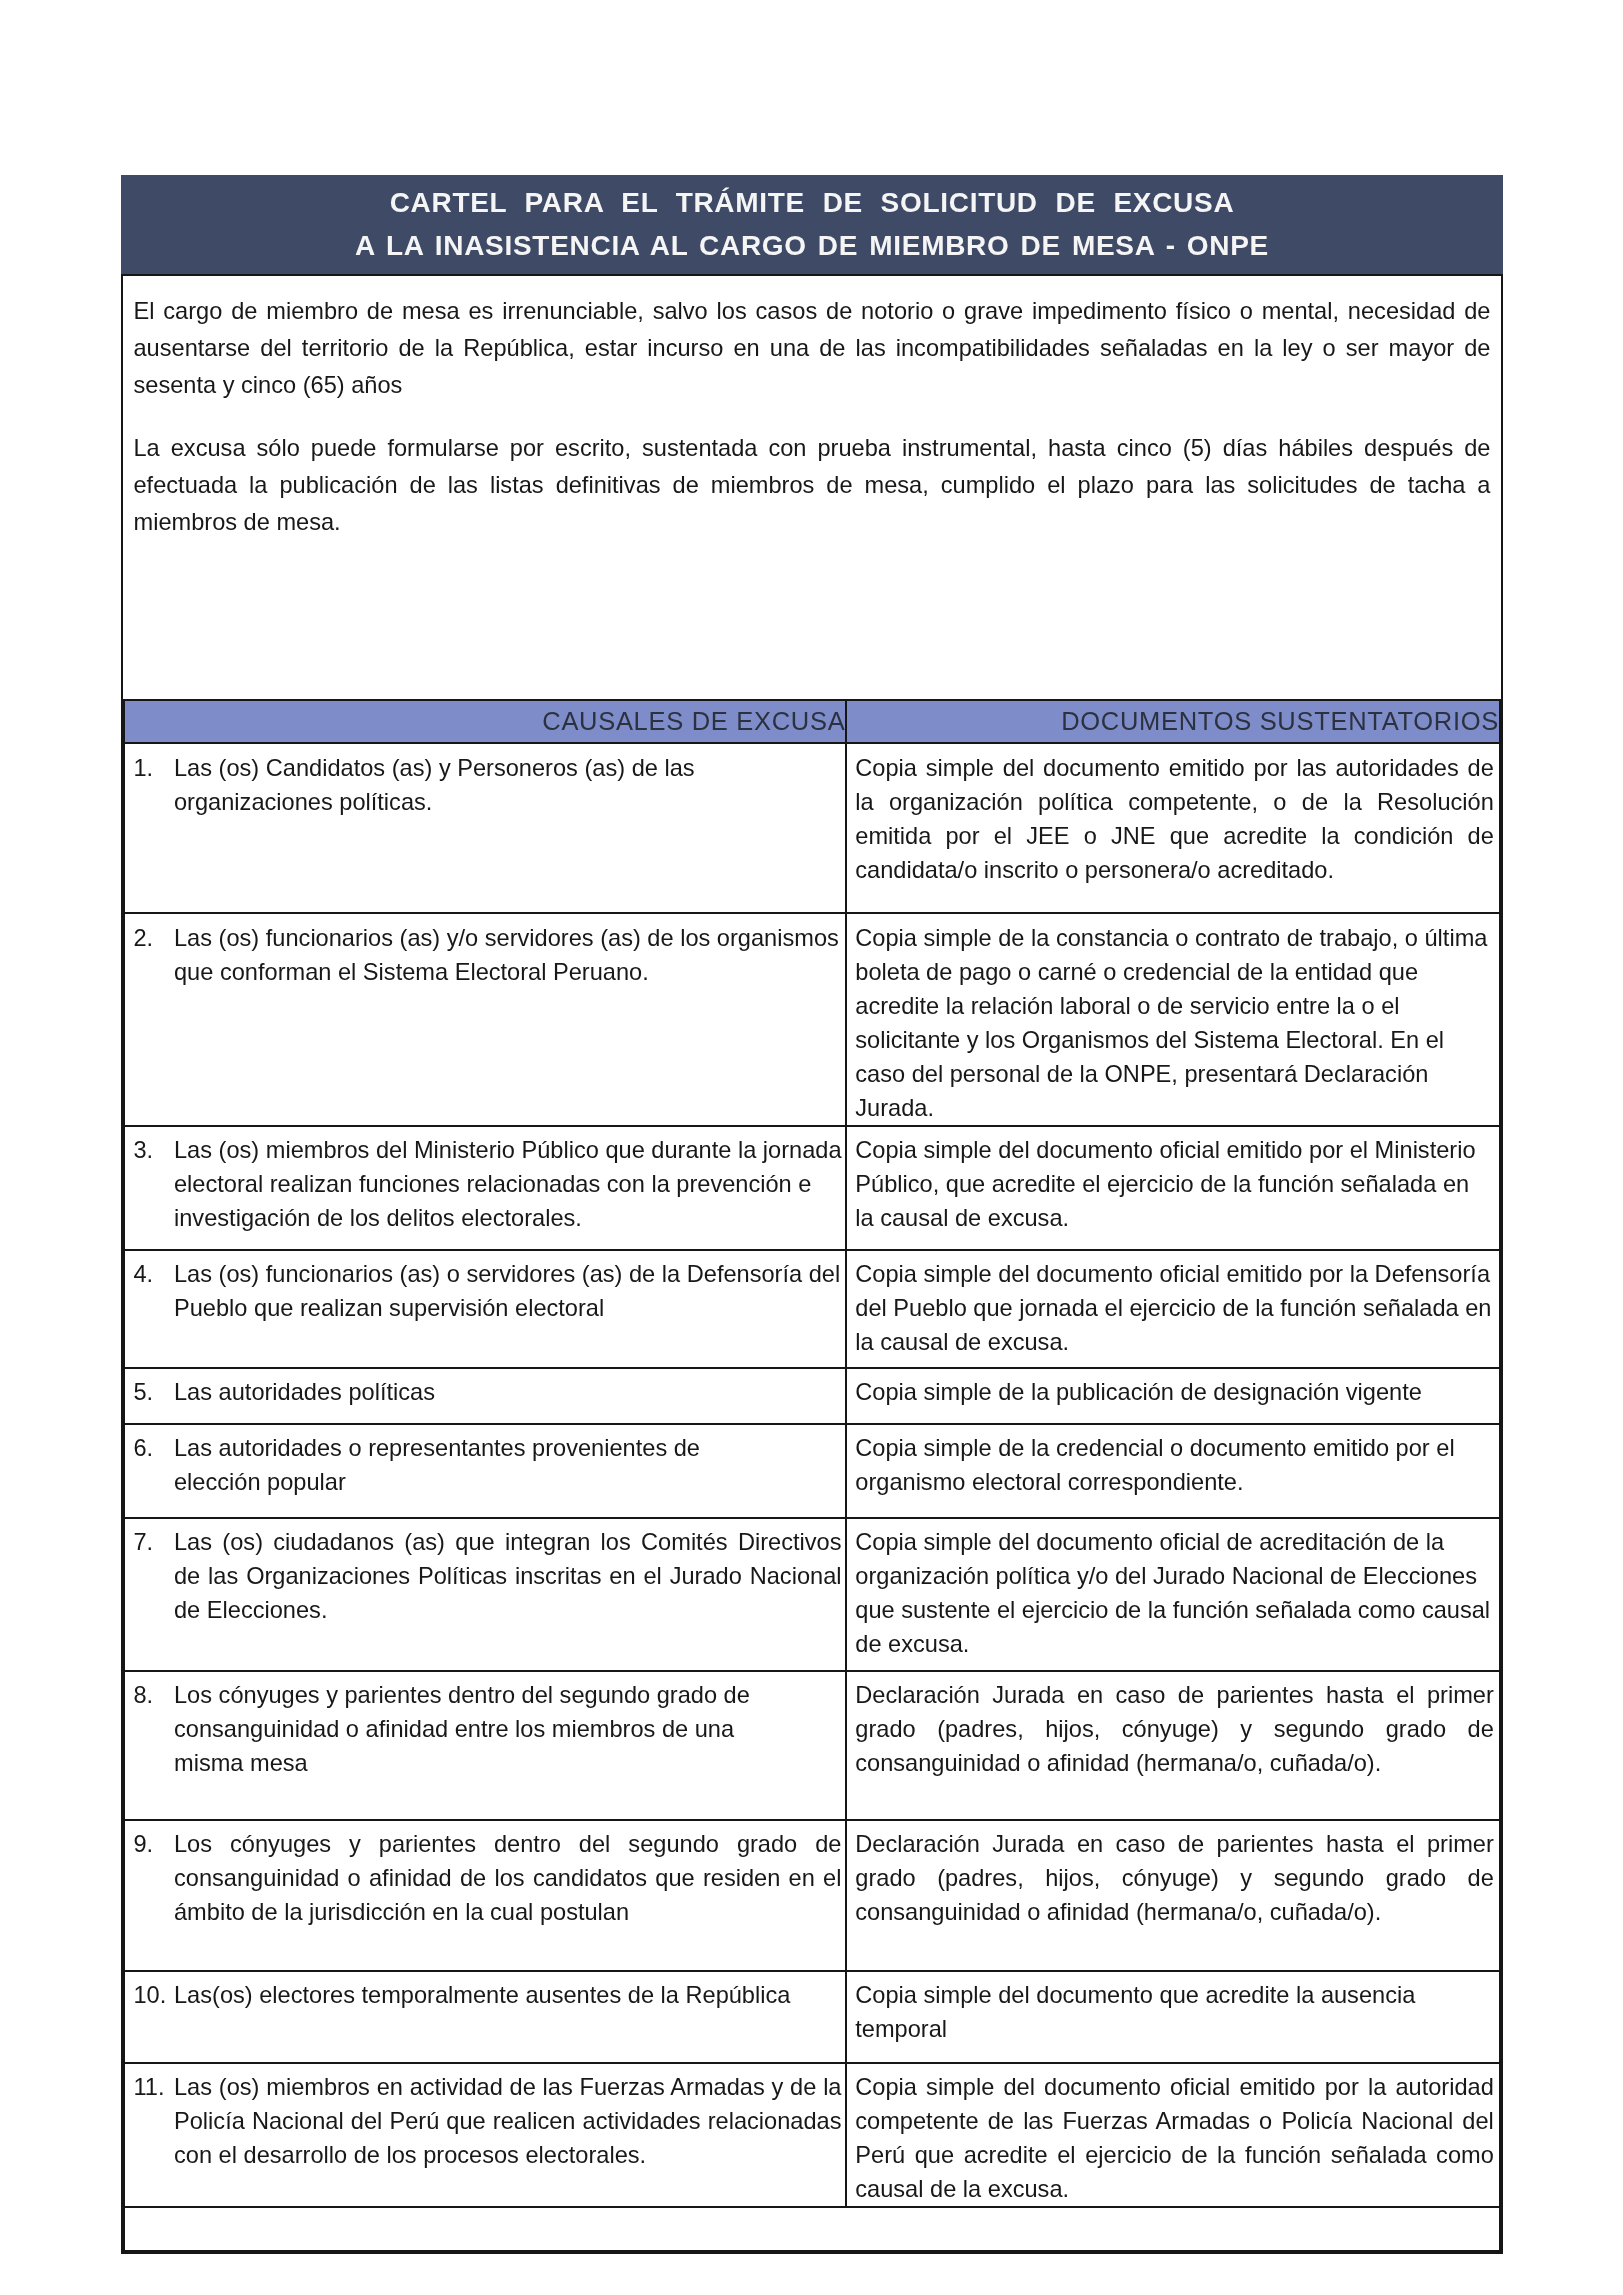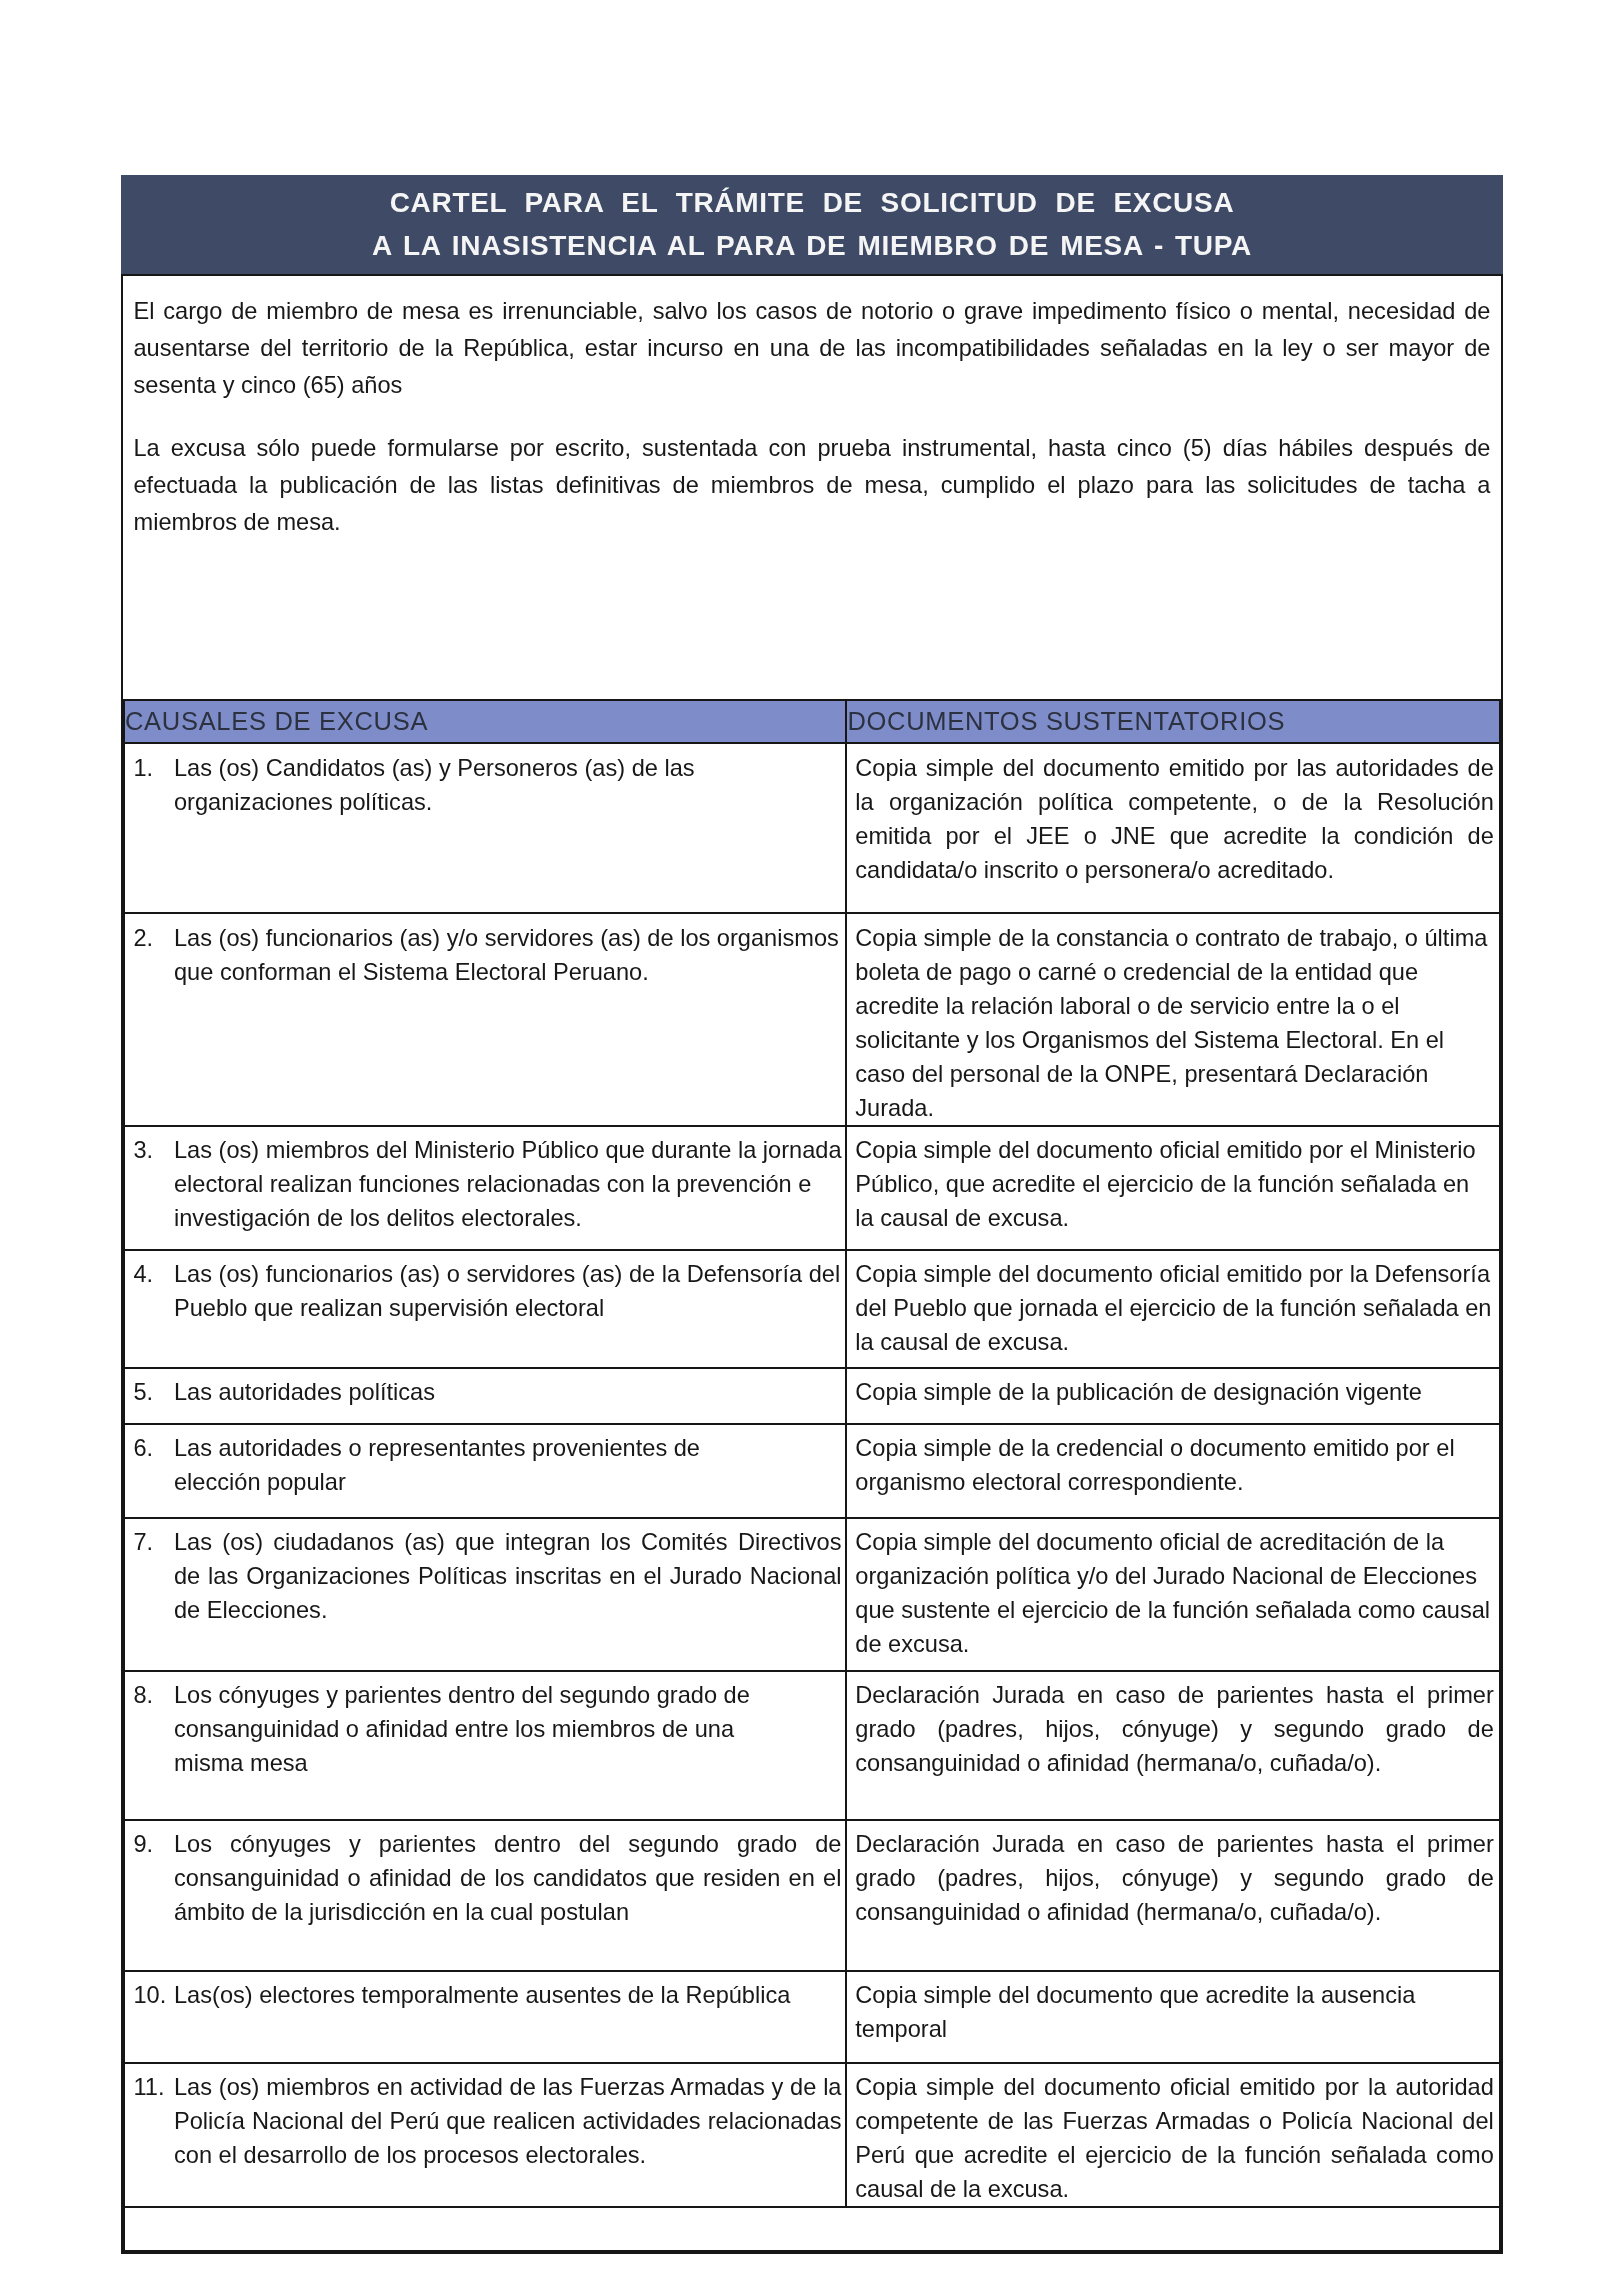--- a/index.html
+++ b/index.html
@@ -55,21 +55,21 @@
     vertical-align:top;
     padding:0;
   }
   table.causales tr.hdr th{
     background:#7e8dc9;
     height:41px;
     font-size:25.5px;
     font-weight:normal;
     letter-spacing:0.7px;
     color:#2c3140;
-    text-align:left;
+    text-align:right;
     vertical-align:middle;
     border-top:2.6px solid #161616;
     border-bottom:2.6px solid #161616;
   }
   .col-l{width:52.5%;}
   .col-r{width:47.5%;}
   .lcell{
     position:relative;
     padding:6.5px 3.9px 0 49px;
     font-size:23.6px;
@@ -91,21 +91,21 @@
   .empty-strip{height:42px;}
 </style>
 </head>
 <body>
 
 <div class="page">
   <div class="sheet">
 
     <div class="title-band">
       <div class="title-line1">CARTEL PARA EL TRÁMITE DE SOLICITUD DE EXCUSA</div>
-      <div class="title-line2">A LA INASISTENCIA AL PARA DE MIEMBRO DE MESA - TUPA</div>
+      <div class="title-line2">A LA INASISTENCIA AL CARGO DE MIEMBRO DE MESA - ONPE</div>
     </div>
 
     <div class="content-box">
 
       <div class="intro">
         <p class="just">El cargo de miembro de mesa es irrenunciable, salvo los casos de notorio o grave impedimento físico o mental, necesidad de ausentarse del territorio de la República, estar incurso en una de las incompatibilidades señaladas en la ley o ser mayor de sesenta y cinco (65) años</p>
         <p class="just">La excusa sólo puede formularse por escrito, sustentada con prueba instrumental, hasta cinco (5) días hábiles después de efectuada la publicación de las listas definitivas de miembros de mesa, cumplido el plazo para las solicitudes de tacha a miembros de mesa.</p>
       </div>
 
       <table class="causales">

